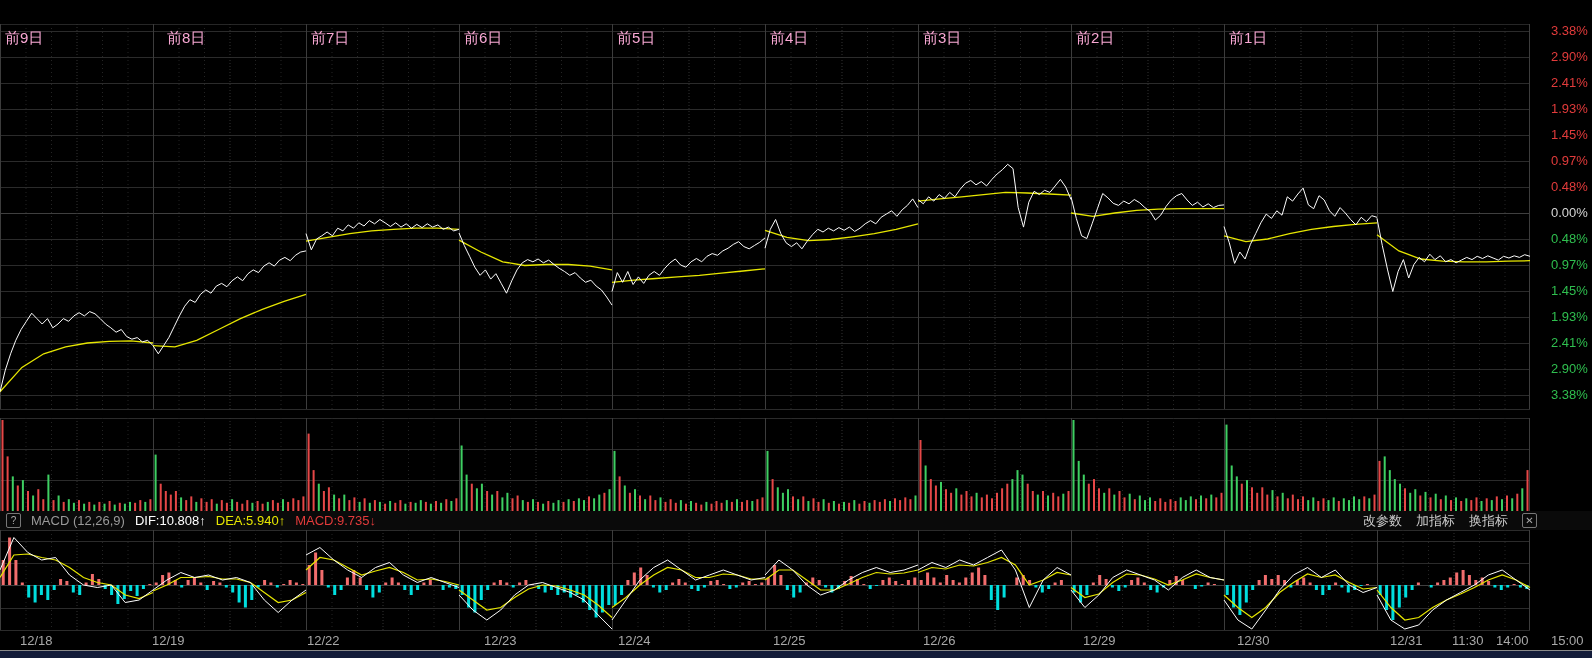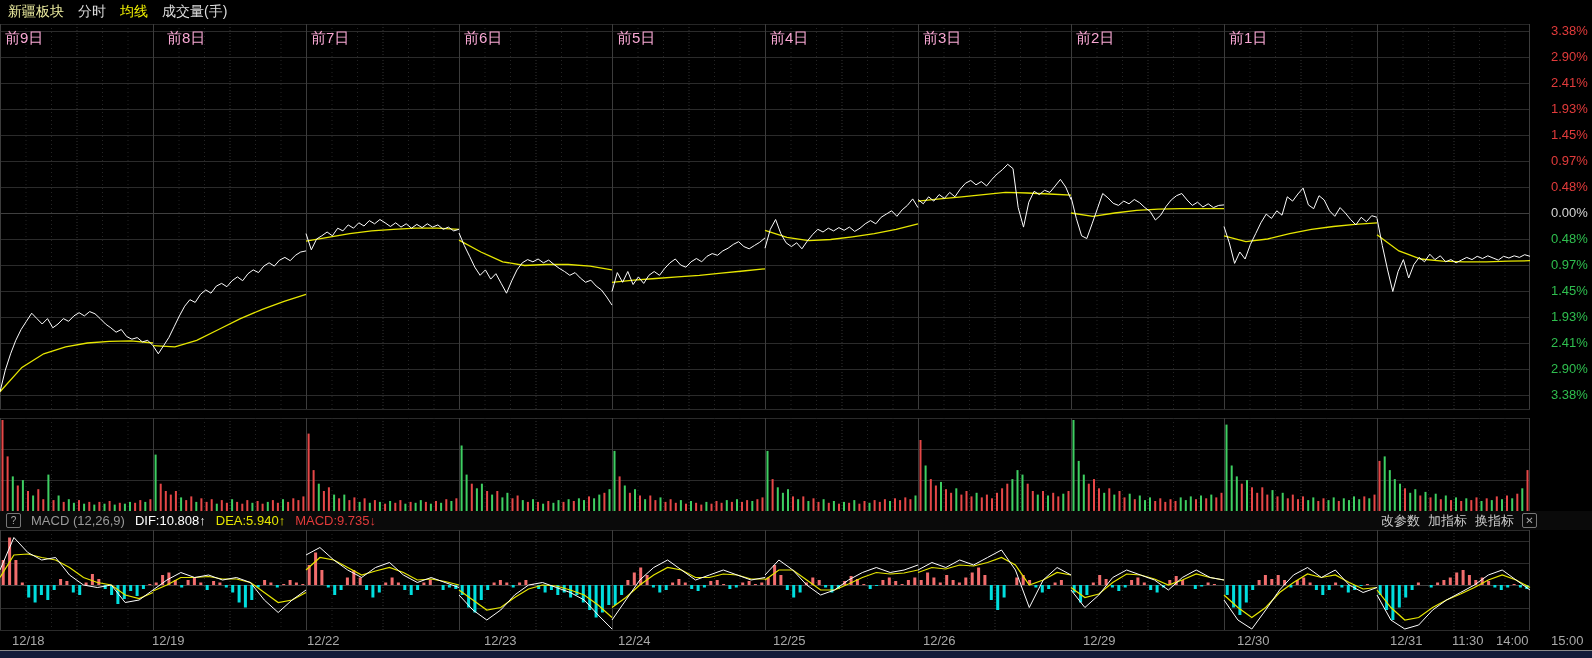--- a/index.html
+++ b/index.html
@@ -11,38 +11,32 @@
   #menubar .title{color:#eeeea0;}
   #menubar .tab{cursor:default;}
   #chart-svg{position:absolute;left:0;top:0;}
   .lbl{position:absolute;white-space:nowrap;pointer-events:none;}
   .day-hdr{color:#f9a8d4;font-size:15px;}
   .ax-lbl{font-size:13px;width:60px;text-align:left;}
   .t-lbl{color:#a8a8a8;font-size:13px;}
   #macdbar{position:absolute;left:0;top:511px;width:1592px;height:19px;background:#0a0a0a;
            display:flex;align-items:center;font-size:13px;color:#999;}
   #macdbar .grp-left{display:flex;align-items:center;gap:10px;padding-left:6px;}
-  #macdbar .grp-right{position:absolute;right:55px;top:0;height:19px;display:flex;align-items:center;gap:8px;color:#ccc;}
+  #macdbar .grp-right{position:absolute;right:55px;top:0;height:19px;display:flex;align-items:center;gap:14px;color:#ccc;}
   .helpbox,.closebox{display:inline-flex;align-items:center;justify-content:center;
       width:13px;height:13px;border:1px solid #777;border-radius:2px;color:#aaa;font-size:10px;line-height:1;}
   .dif{color:#fff;} .dea{color:#e6e600;} .macdv{color:#e23b3b;text-align:center;}
   #bottomline{position:absolute;left:0;top:650px;width:1592px;height:1px;background:#8a8a8a;}
   #bottomstrip{position:absolute;left:0;top:651px;width:1592px;height:7px;background:#131c3a;}
 </style>
 </head>
 <body>
 
 <div id="app">
 
-  <div id="menubar">
-    <span class="title">新疆板块</span>
-    <span class="tab" style="color:#dddddd">分时</span>
-    <span class="tab" style="color:#f0f000">均线</span>
-    <span class="tab" style="color:#dddddd">成交量(手)</span>
-  </div>
 
   <svg id="chart-svg" width="1592" height="658">
       <line x1="0" y1="24.5" x2="1530" y2="24.5" stroke="#262626" stroke-width="1"></line>
       <line x1="0" y1="31.5" x2="1530" y2="31.5" stroke="#2b2b2b" stroke-width="1"></line>
       <line x1="0" y1="57.5" x2="1530" y2="57.5" stroke="#2b2b2b" stroke-width="1"></line>
       <line x1="0" y1="83.5" x2="1530" y2="83.5" stroke="#2b2b2b" stroke-width="1"></line>
       <line x1="0" y1="109.5" x2="1530" y2="109.5" stroke="#2b2b2b" stroke-width="1"></line>
       <line x1="0" y1="135.5" x2="1530" y2="135.5" stroke="#2b2b2b" stroke-width="1"></line>
       <line x1="0" y1="161.5" x2="1530" y2="161.5" stroke="#2b2b2b" stroke-width="1"></line>
       <line x1="0" y1="187.5" x2="1530" y2="187.5" stroke="#2b2b2b" stroke-width="1"></line>
@@ -845,21 +839,21 @@
       <span class="lbl ax-lbl" style="left: 1551px; top: 205px; color: rgb(213, 213, 213);">0.00%</span>
       <span class="lbl ax-lbl" style="left: 1551px; top: 231px; color: rgb(47, 191, 79);">0.48%</span>
       <span class="lbl ax-lbl" style="left: 1551px; top: 257px; color: rgb(47, 191, 79);">0.97%</span>
       <span class="lbl ax-lbl" style="left: 1551px; top: 283px; color: rgb(47, 191, 79);">1.45%</span>
       <span class="lbl ax-lbl" style="left: 1551px; top: 309px; color: rgb(47, 191, 79);">1.93%</span>
       <span class="lbl ax-lbl" style="left: 1551px; top: 335px; color: rgb(47, 191, 79);">2.41%</span>
       <span class="lbl ax-lbl" style="left: 1551px; top: 361px; color: rgb(47, 191, 79);">2.90%</span>
       <span class="lbl ax-lbl" style="left: 1551px; top: 387px; color: rgb(47, 191, 79);">3.38%</span>
     </div>
   <div id="time-axis">
-      <span class="lbl t-lbl" style="left: 12px; top: 633px;">12/18</span>
+      <span class="lbl t-lbl" style="left: 20px; top: 633px;">12/18</span>
       <span class="lbl t-lbl" style="left: 152px; top: 633px;">12/19</span>
       <span class="lbl t-lbl" style="left: 307px; top: 633px;">12/22</span>
       <span class="lbl t-lbl" style="left: 484px; top: 633px; text-align: right;">12/23</span>
       <span class="lbl t-lbl" style="left: 618px; top: 633px;">12/24</span>
       <span class="lbl t-lbl" style="left: 773px; top: 633px;">12/25</span>
       <span class="lbl t-lbl" style="left: 923px; top: 633px;">12/26</span>
       <span class="lbl t-lbl" style="left: 1083px; top: 633px;">12/29</span>
       <span class="lbl t-lbl" style="left: 1237px; top: 633px; text-align: center;">12/30</span>
       <span class="lbl t-lbl" style="left: 1390px; top: 633px;">12/31</span>
       <span class="lbl t-lbl" style="left: 1452px; top: 633px;">11:30</span>

